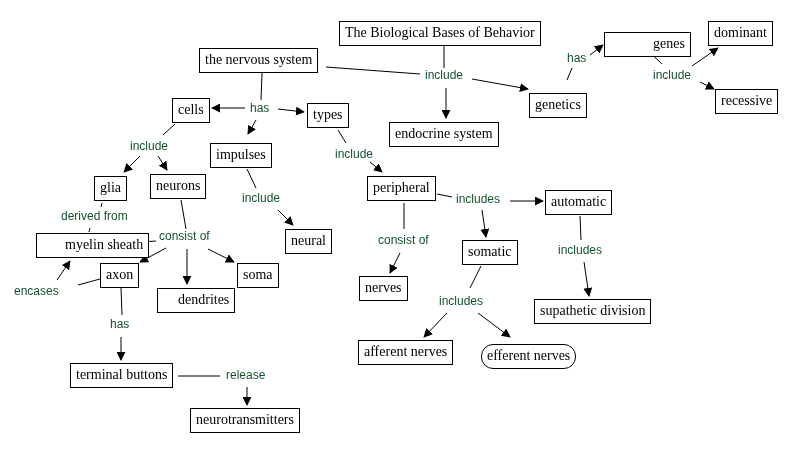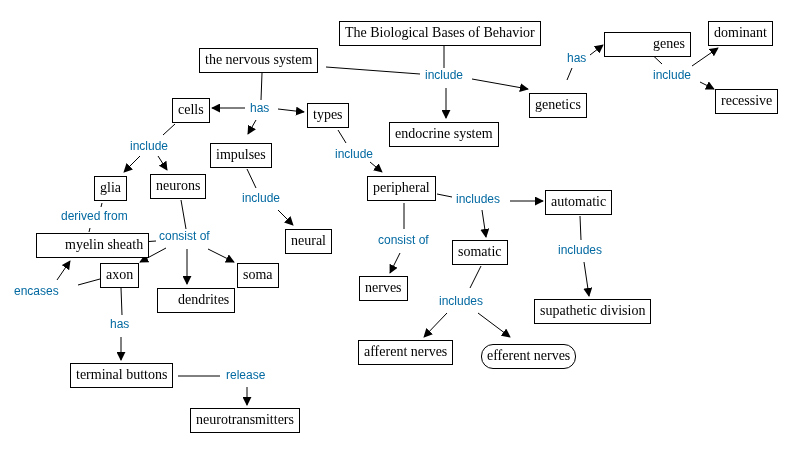--- a/index.html
+++ b/index.html
@@ -5,21 +5,21 @@
   html, body { margin:0; padding:0; background:#ffffff; }
   body { width:799px; height:452px; position:relative; overflow:hidden; }
   #links { position:absolute; left:0; top:0; width:799px; height:452px; }
   .node {
     position:absolute; background:#fff; border:1px solid #000;
     font-family:"Liberation Serif", serif; font-size:14px; color:#000;
     line-height:22px; padding:0 5px; white-space:nowrap; box-sizing:border-box; height:25px;
   }
   .lbl {
     position:absolute; font-family:"Liberation Sans", sans-serif; font-size:12px;
-    color:#0369a1; background:#fff; padding:0 2px; white-space:nowrap; line-height:14px;
+    color:#14532d; background:#fff; padding:0 2px; white-space:nowrap; line-height:14px;
   }
 </style>
 </head>
 <body>
 
 <svg id="links" xmlns="http://www.w3.org/2000/svg">
   <defs>
     <marker id="ah" viewBox="0 0 10 10" refX="9" refY="5" markerWidth="9" markerHeight="9" orient="auto">
       <path d="M0,0 L10,5 L0,10 z" fill="#000"></path>
     </marker>
@@ -98,21 +98,21 @@
 <div class="node" style="left:150px;top:174px;">neurons</div>
 <div class="node" style="left:36px;top:233px;padding-left:28px;">myelin sheath</div>
 <div class="node" style="left:100px;top:263px;">axon</div>
 <div class="node" style="left:157px;top:288px;padding-left:20px;">dendrites</div>
 <div class="node" style="left:237px;top:263px;">soma</div>
 <div class="node" style="left:285px;top:229px;">neural</div>
 <div class="node" style="left:70px;top:363px;">terminal buttons</div>
 <div class="node" style="left:190px;top:408px;">neurotransmitters</div>
 <div class="node" style="left:367px;top:176px;">peripheral</div>
 <div class="node" style="left:359px;top:276px;">nerves</div>
-<div class="node" style="left:452px;top:240px;">somatic</div>
+<div class="node" style="left:462px;top:240px;">somatic</div>
 <div class="node" style="left:545px;top:190px;">automatic</div>
 <div class="node" style="left:534px;top:299px;">supathetic division</div>
 <div class="node" style="left:358px;top:340px;">afferent nerves</div>
 <div class="node" style="left:481px;top:344px;border-radius:12px;">efferent nerves</div>
 
 <span class="lbl" style="left:423px;top:68px;">include</span>
 <span class="lbl" style="left:565px;top:51px;">has</span>
 <span class="lbl" style="left:651px;top:68px;">include</span>
 <span class="lbl" style="left:248px;top:101px;">has</span>
 <span class="lbl" style="left:128px;top:139px;">include</span>

